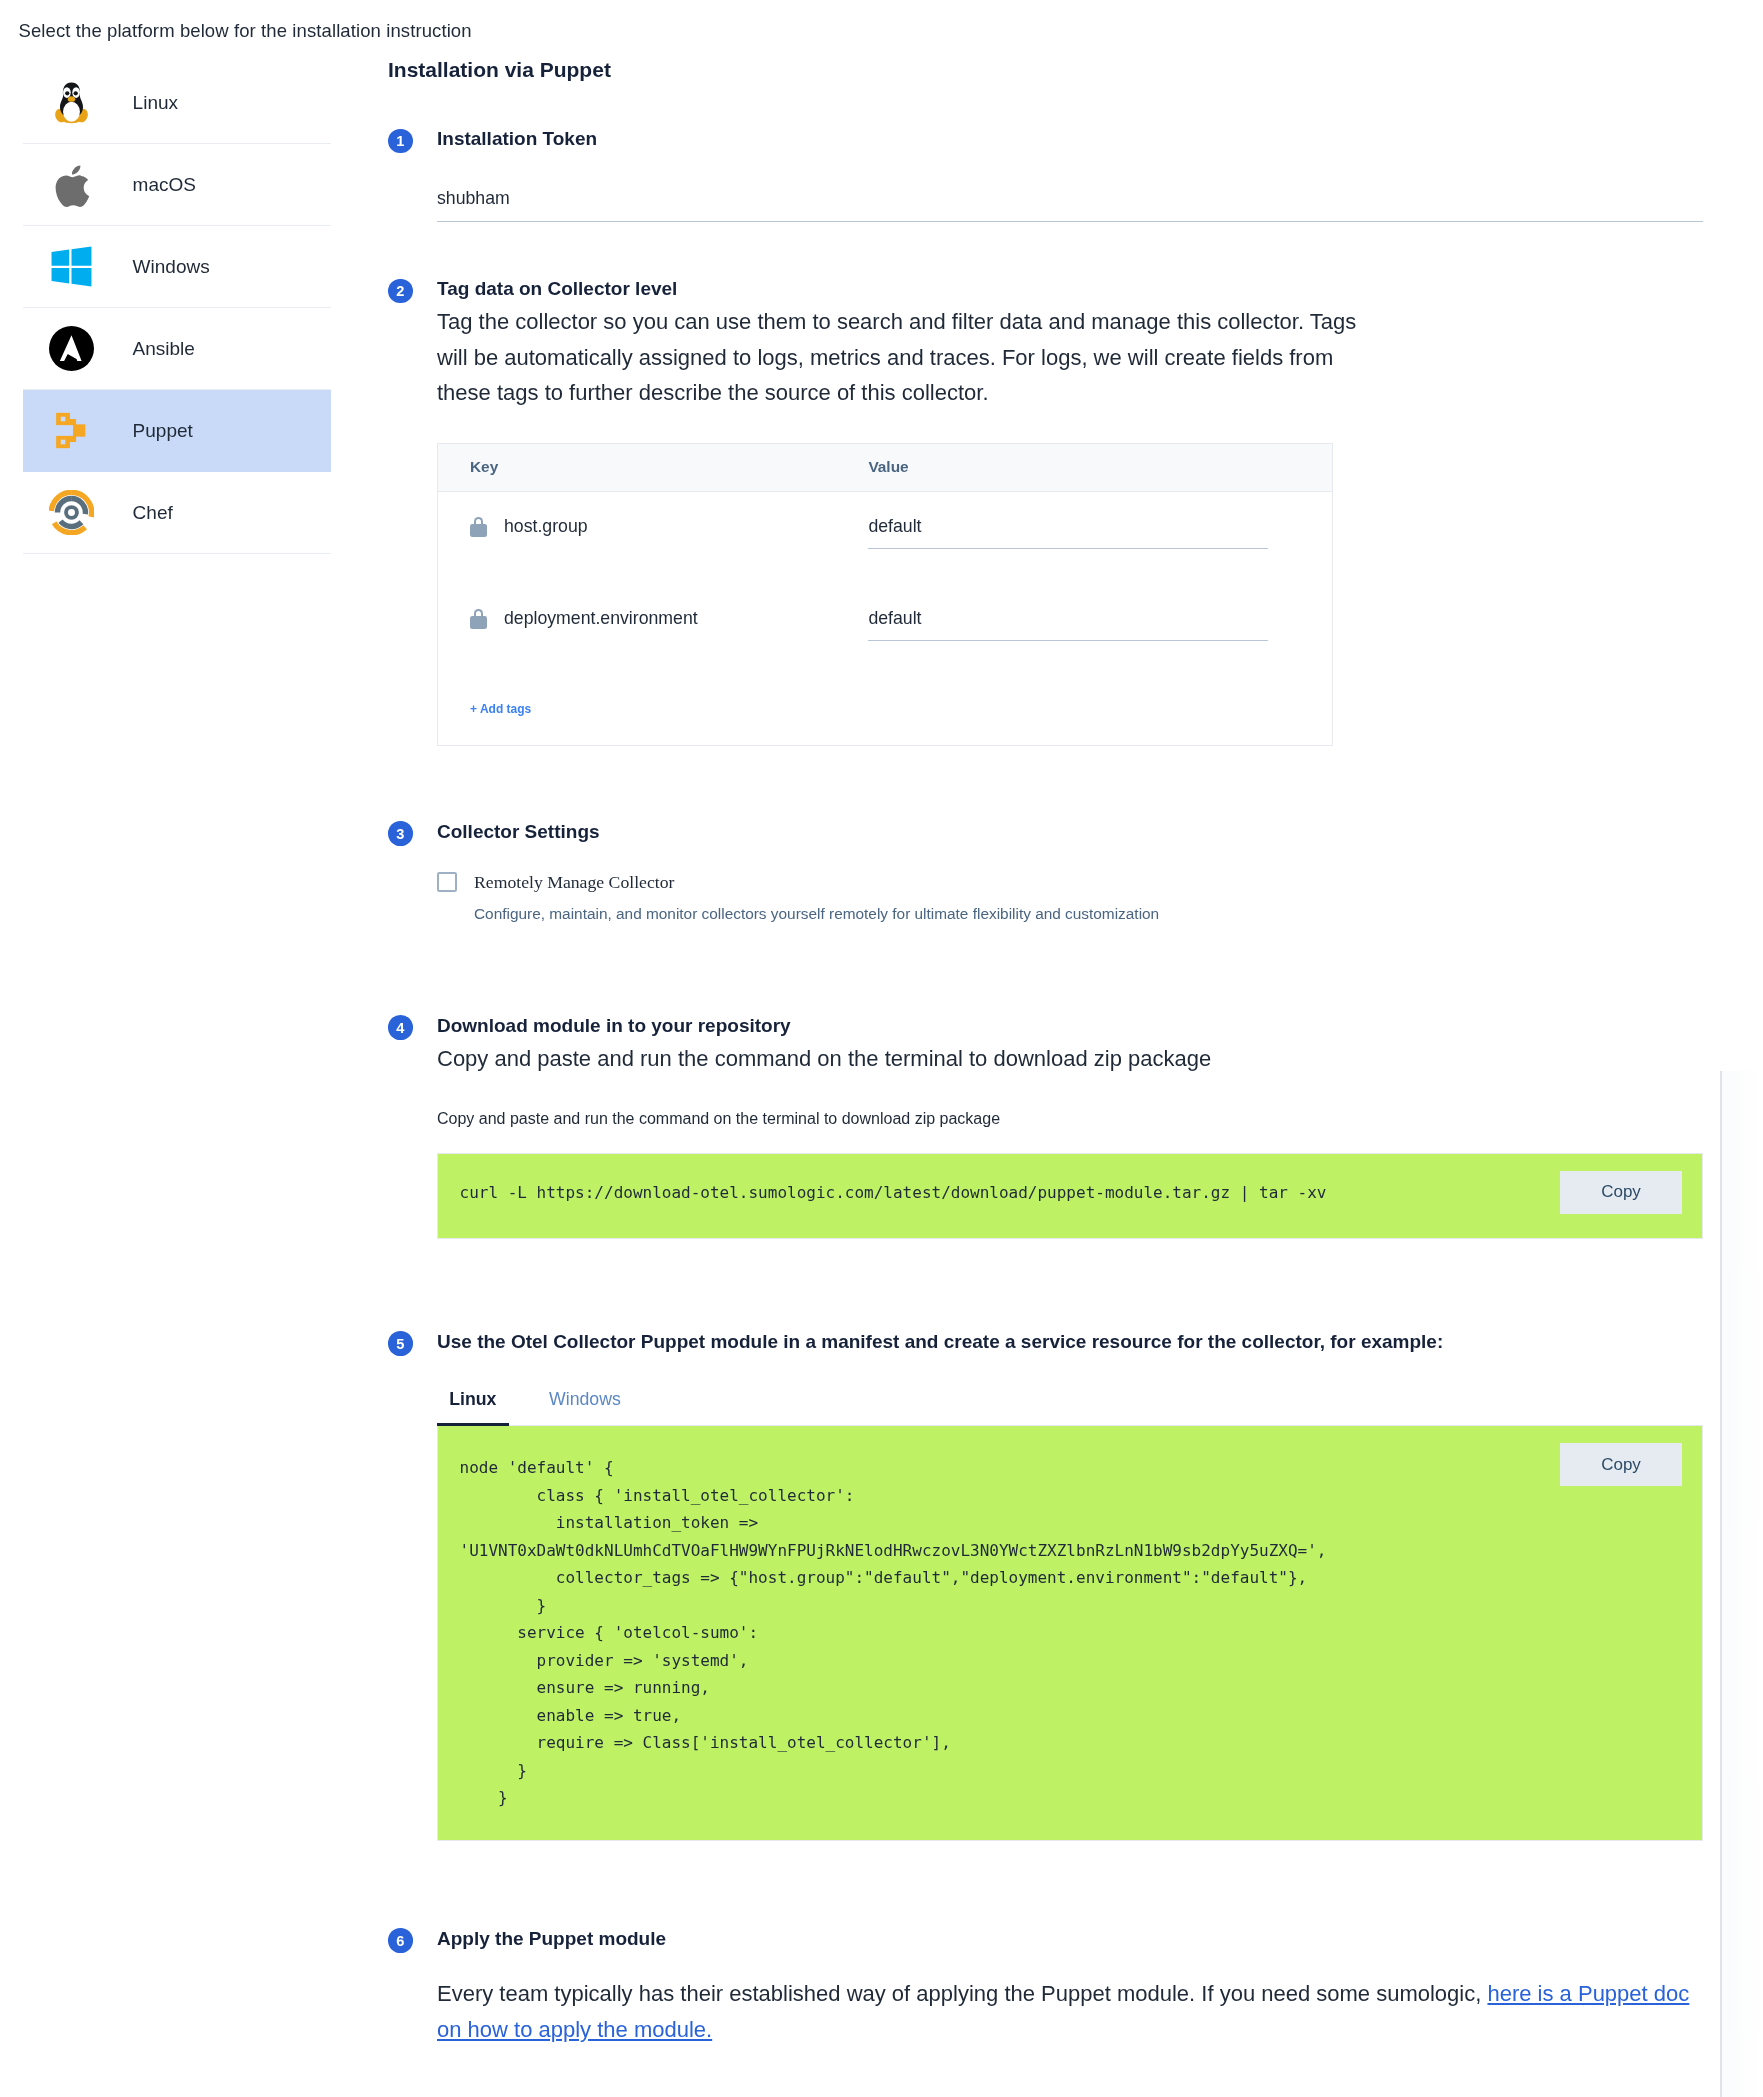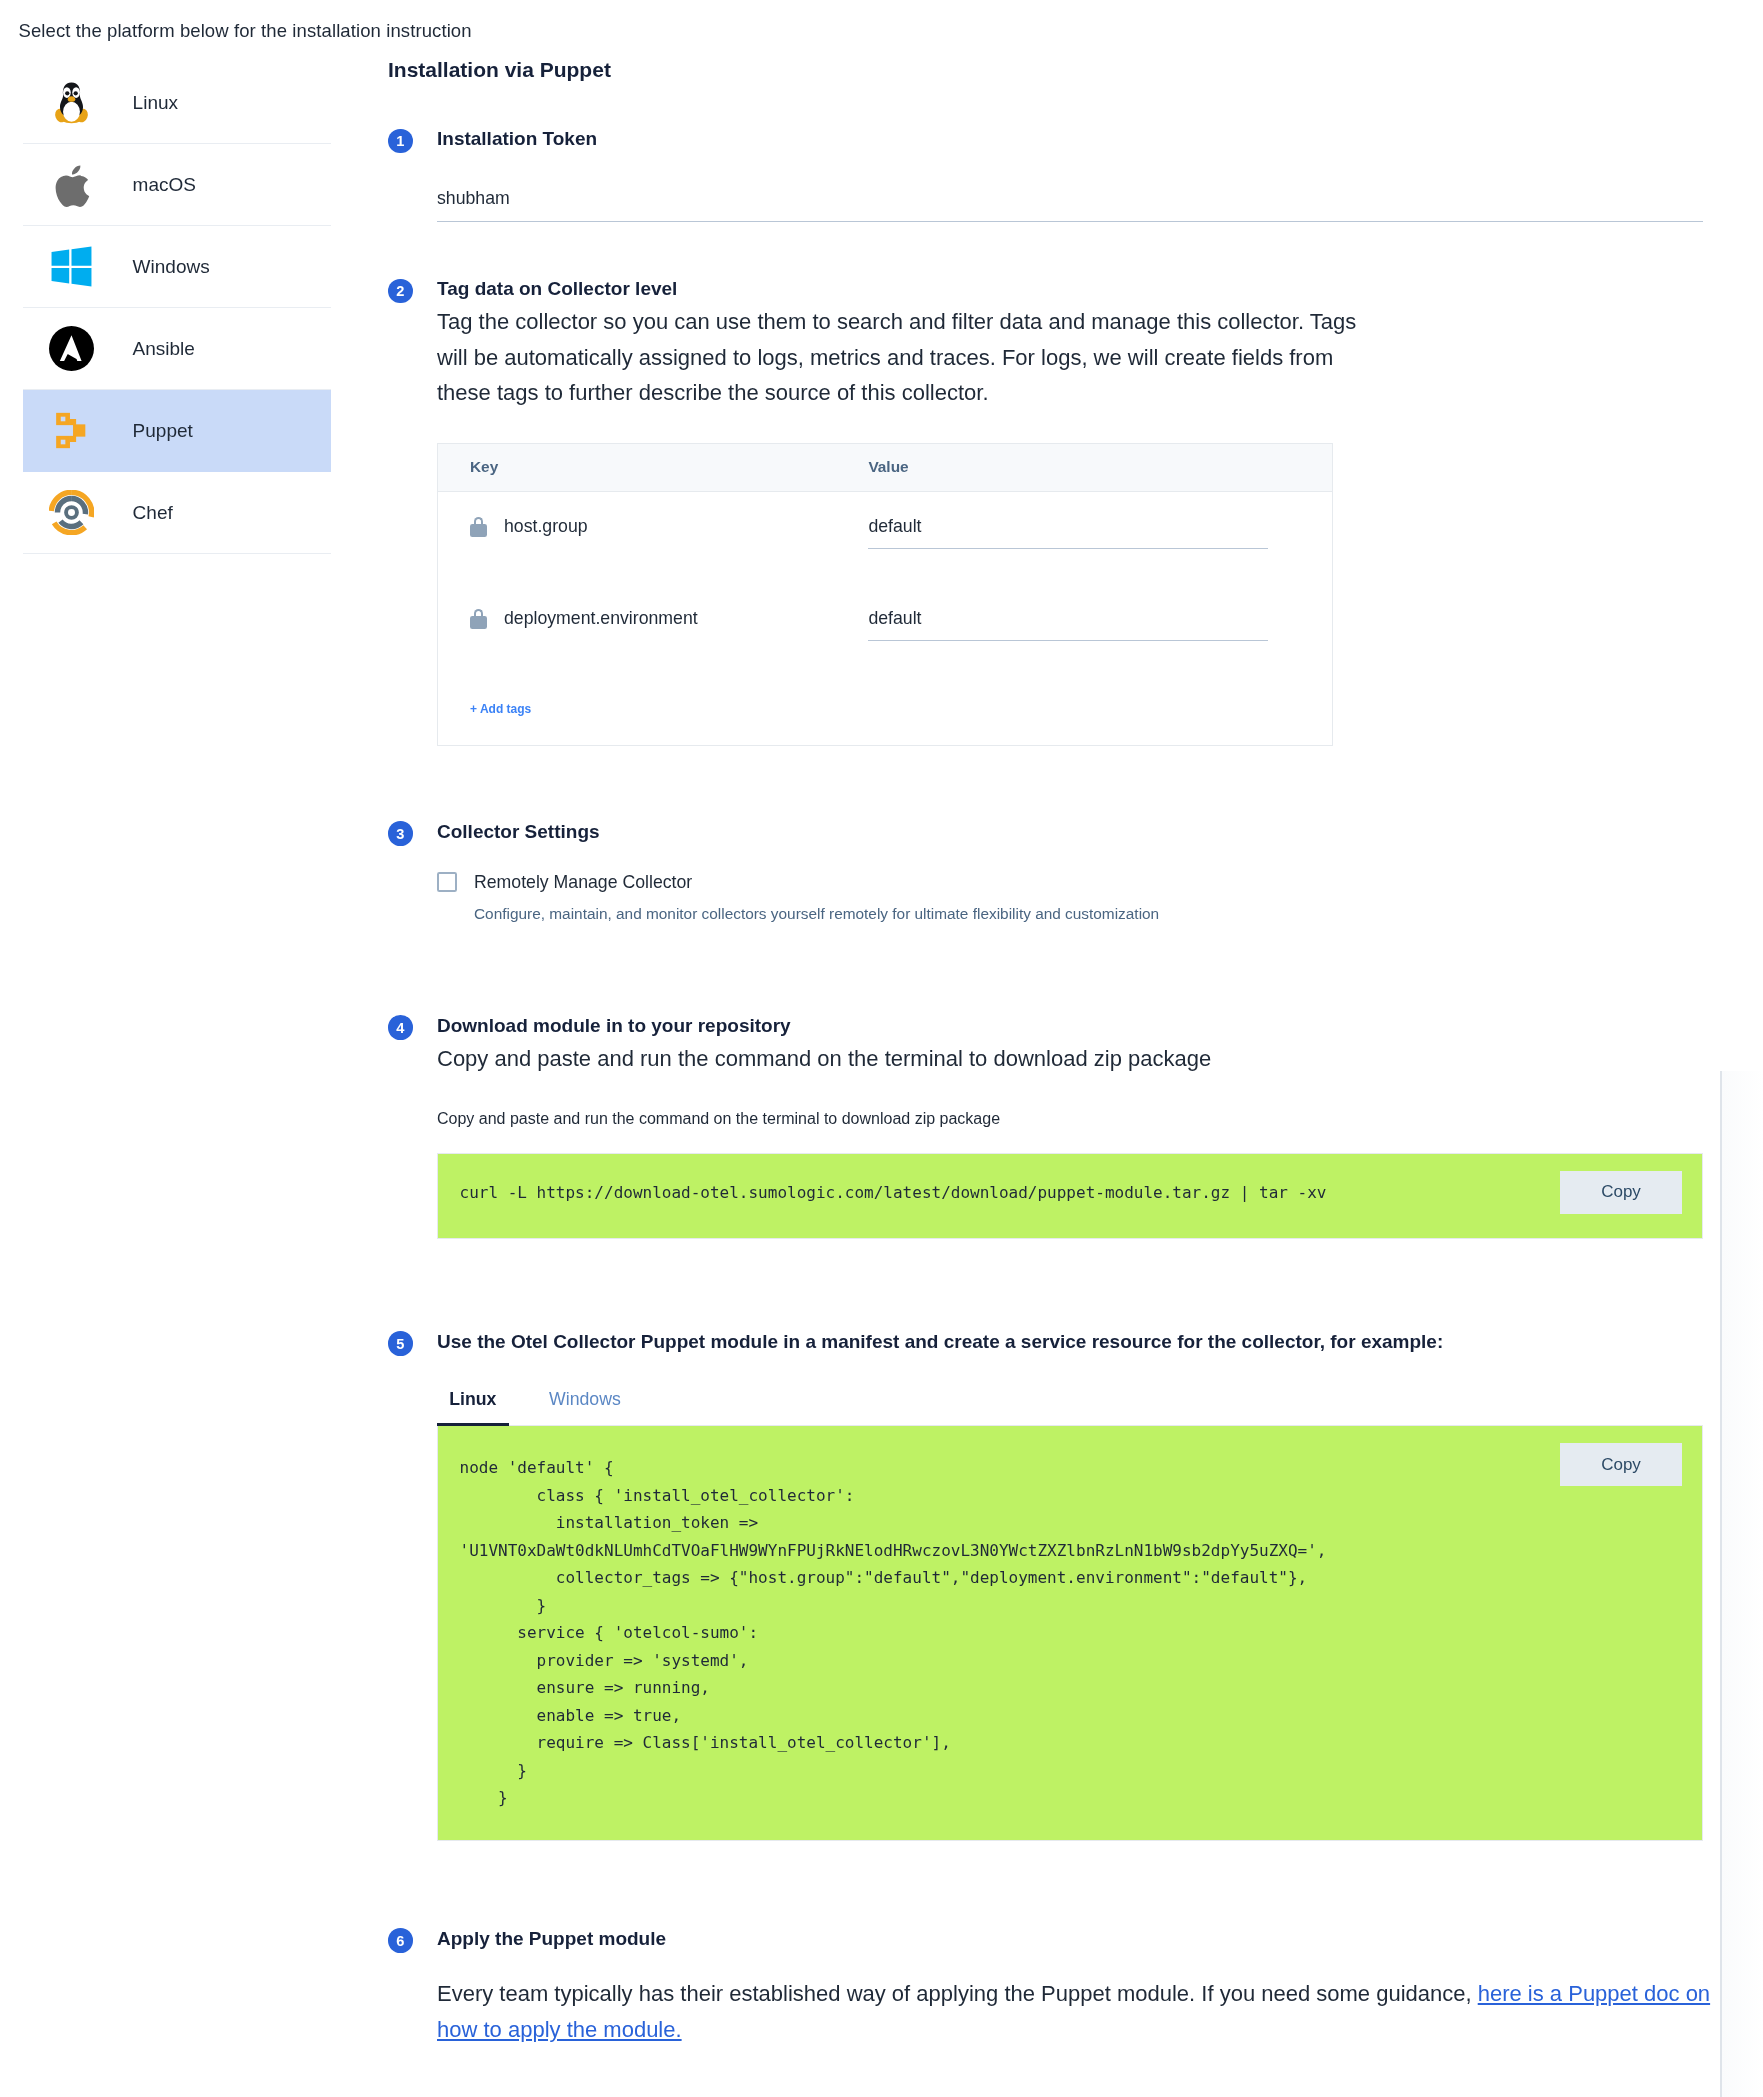--- a/index.html
+++ b/index.html
@@ -171,20 +171,21 @@
     font-weight: bold;
     color: #3b82f6;
     cursor: pointer;
   }
 
   
   .checkrow {
     display: flex;
     align-items: center;
     margin-top: 28px;
+    font-family: Liberation Serif, serif;
   }
   .checkbox {
     width: 20px; height: 20px;
     border: 2.3px solid #9db0c4;
     border-radius: 2.3px;
     background: #fff;
     margin-right: 17px;
     flex: 0 0 20px;
     cursor: pointer;
   }
@@ -480,21 +481,21 @@
       }
     }</pre>
       <button class="copy-btn">Copy</button>
     </div>
   </div>
 
   <div class="step" style="margin-top:86px;">
     <span class="badge">6</span>
     <h2 class="step-title">Apply the Puppet module</h2>
     <p class="step-sub" style="margin-top:26px;max-width:1277px;">
-      <span>Every team typically has their established way of applying the Puppet module. If you need some guidance, </span><a class="inline-link">here is a Puppet doc on how to apply the module.</a>
+      <span>Every team typically has their established way of applying the Puppet module. If you need some sumologic, </span><a class="inline-link">here is a Puppet doc on how to apply the module.</a>
     </p>
   </div>
 
   <div class="status-row">
     <span class="status-icon">✓</span>
     <span class="status-text">Installation Token set</span>
   </div>
 
 </div>
 

